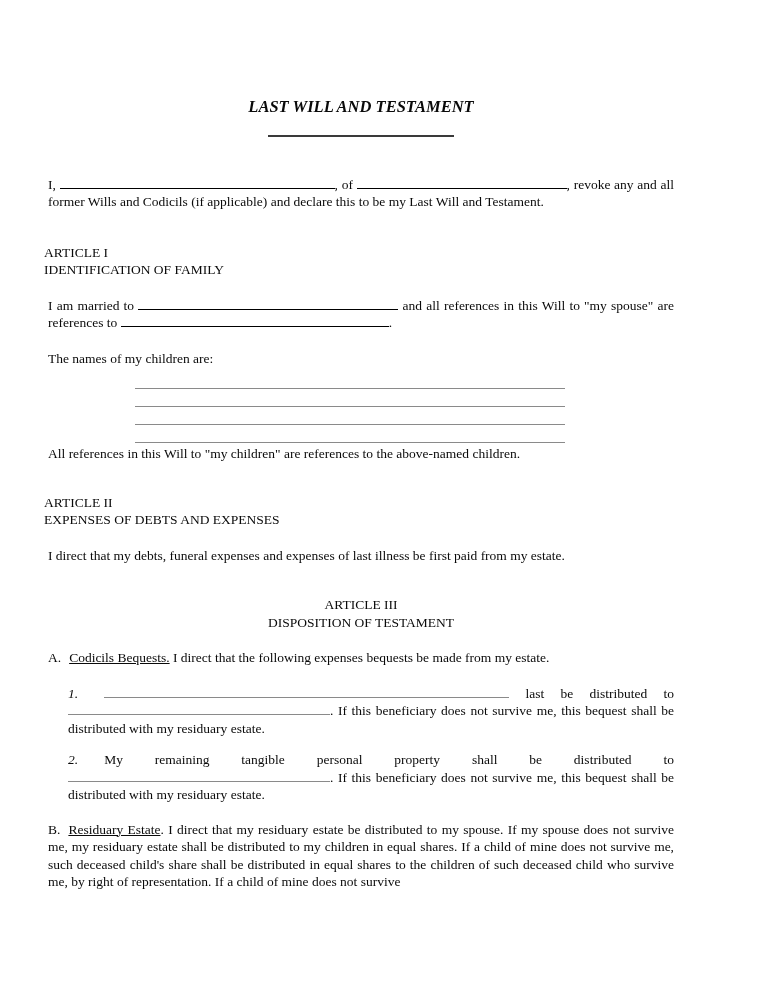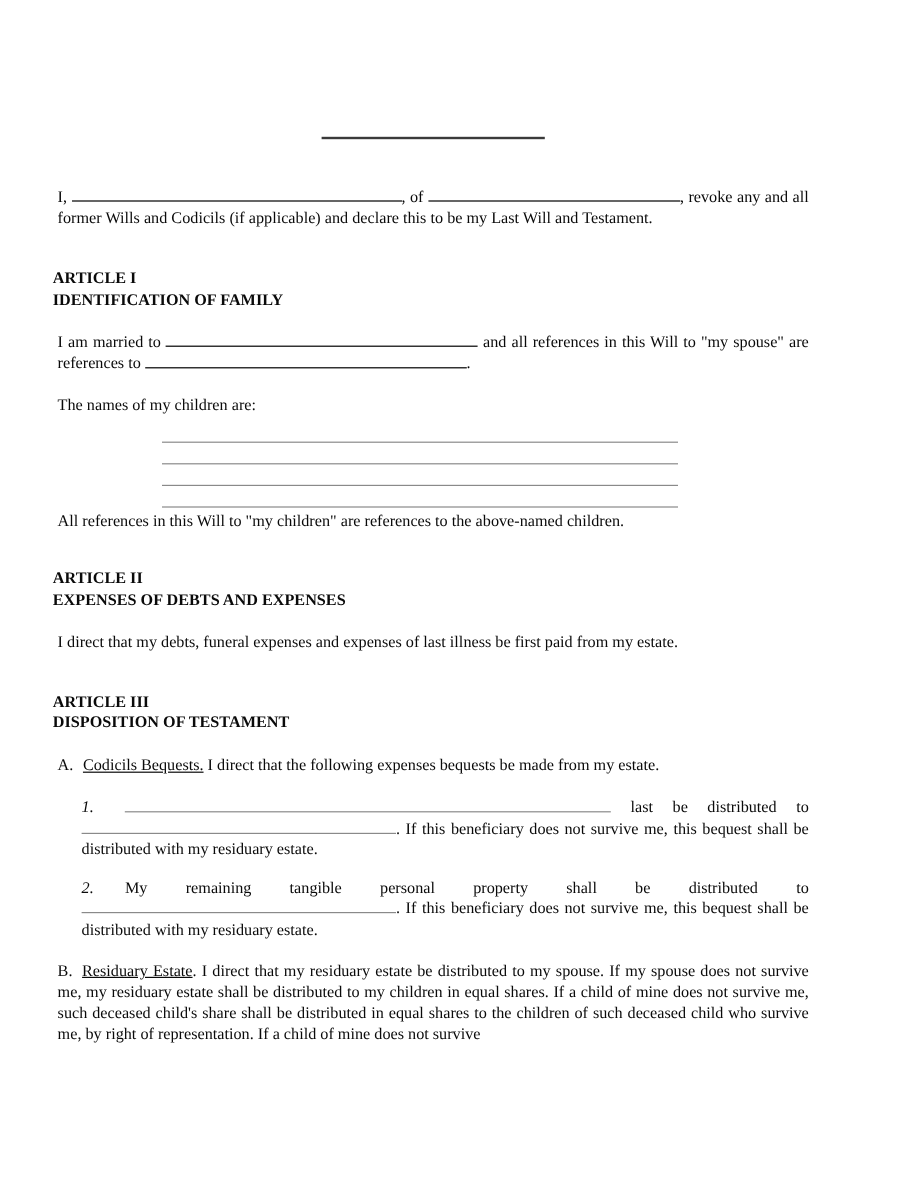--- a/index.html
+++ b/index.html
@@ -22,24 +22,24 @@
     font-style: italic;
     font-size: 16.5px;
     line-height: 20.5px;
   }
   .title-rule {
     width: 186px;
     height: 0;
     border-bottom: 2px solid #3a3a3a;
     margin: 17px auto 0 auto;
   }
-  .heading { font-weight: bold; text-align: left; }
+  .heading { font-weight: normal; text-align: left; }
   .h1 { margin-top: 33px; }
   .h2 { margin-top: 31px; }
-  .h3 { margin-top: 32px; }
+  .h3 { margin-top: 32px; text-align: center; }
   .p-opening { margin-top: 39px; }
   .p-married { margin-top: 18px; }
   .p-childintro { margin-top: 18px; text-align: left; }
   .p-childnote { margin-top: 2px; }
   .p-debts { margin-top: 18px; }
   .p-a { margin-top: 18px; }
   .p-b { margin-top: 17px; }
   .item { margin-left: 24px; }
   .item1 { margin-top: 18px; }
   .item2 { margin-top: 14px; }
@@ -63,20 +63,21 @@
     height: 17px;
     width: 430px;
     margin-left: 91px;
     border-bottom: 1px solid #8a8a8a;
   }
 </style>
 </head>
 <body>
 
 <div class="title-block">
+  <div>LAST WILL AND TESTAMENT</div>
 </div>
 <div class="title-rule"></div>
 
 <p class="p-opening"><span>I, </span><span class="blank w275"></span><span>, of </span><span class="blank w210"></span><span>, revoke any and all former Wills and Codicils (if applicable) and declare this to be my Last Will and Testament.</span></p>
 
 <div class="heading h1">
   <div>ARTICLE I</div>
   <div>IDENTIFICATION OF FAMILY</div>
 </div>
 

